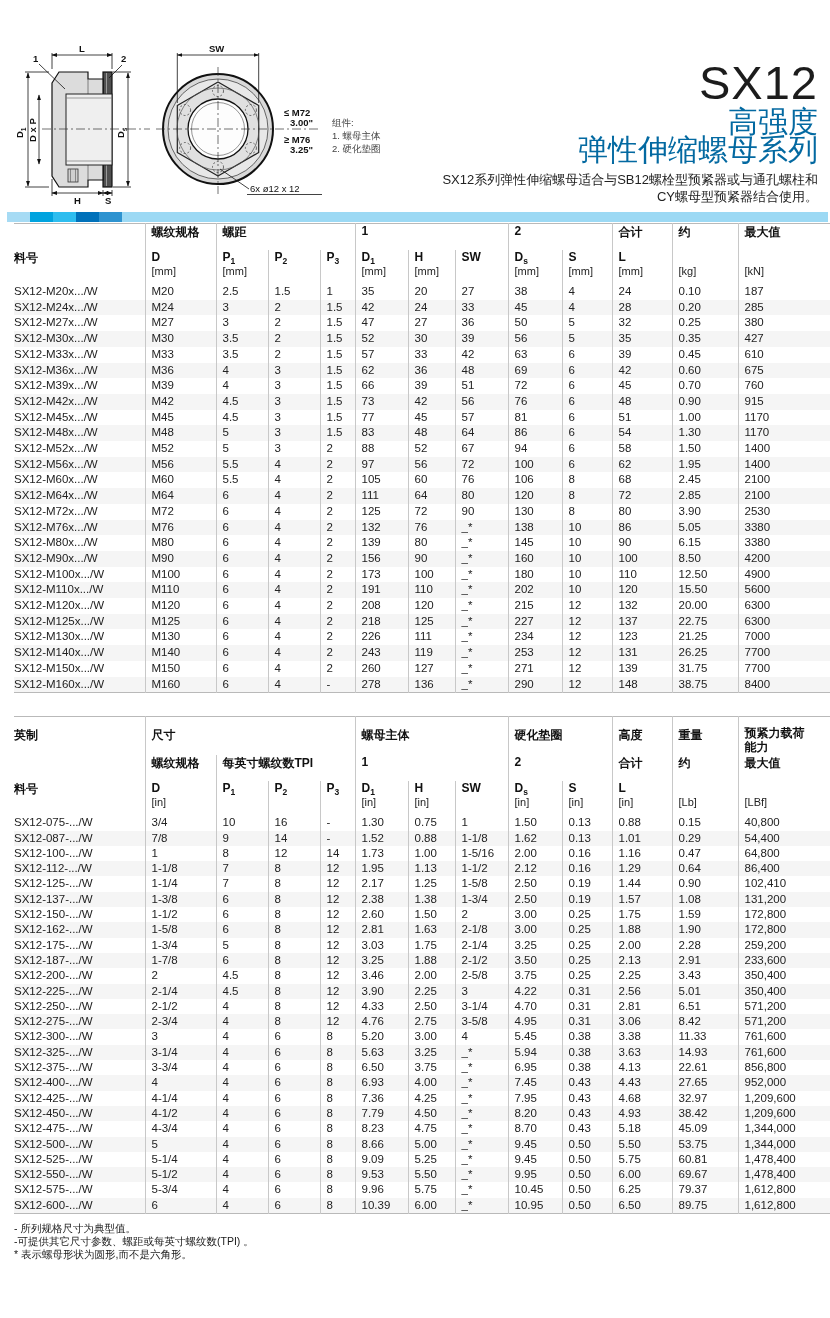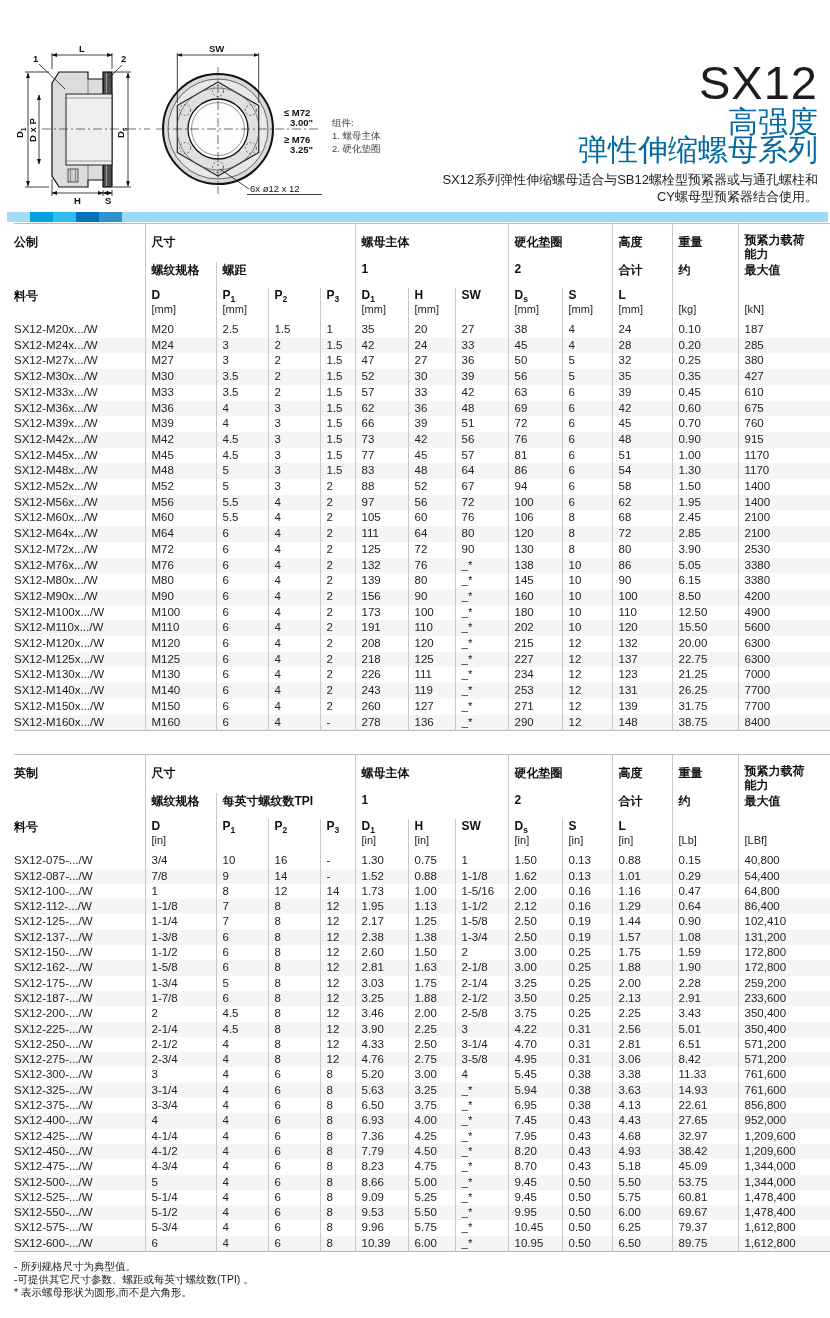--- a/index.html
+++ b/index.html
@@ -169,31 +169,20 @@
         <col style="width: 53px;">
         <col style="width: 47px;">
         <col style="width: 53px;">
         <col style="width: 54px;">
         <col style="width: 50px;">
         <col style="width: 60px;">
         <col style="width: 66px;">
         <col style="width: 92px;">
       </colgroup>
       <thead>
-        <tr class="h1">
-          <th colspan="1" class="">公制</th>
-          <th colspan="4" class="bl ">尺寸</th>
-          <th colspan="3" class="bl ">螺母主体</th>
-          <th colspan="2" class="bl ">硬化垫圈</th>
-          <th colspan="1" class="bl ">高度</th>
-          <th colspan="1" class="bl ">重量</th>
-          <th colspan="1" class="bl ">
-            <div class="narrow">预紧力载荷能力</div>
-          </th>
-        </tr>
         <tr class="h2">
           <th colspan="1" class=""></th>
           <th colspan="1" class="bl ">螺纹规格</th>
           <th colspan="3" class="bl ">螺距</th>
           <th colspan="3" class="bl ctr">1</th>
           <th colspan="2" class="bl ctr">2</th>
           <th colspan="1" class="bl ">合计</th>
           <th colspan="1" class="bl ">约</th>
           <th colspan="1" class="bl ">最大值</th>
         </tr>

